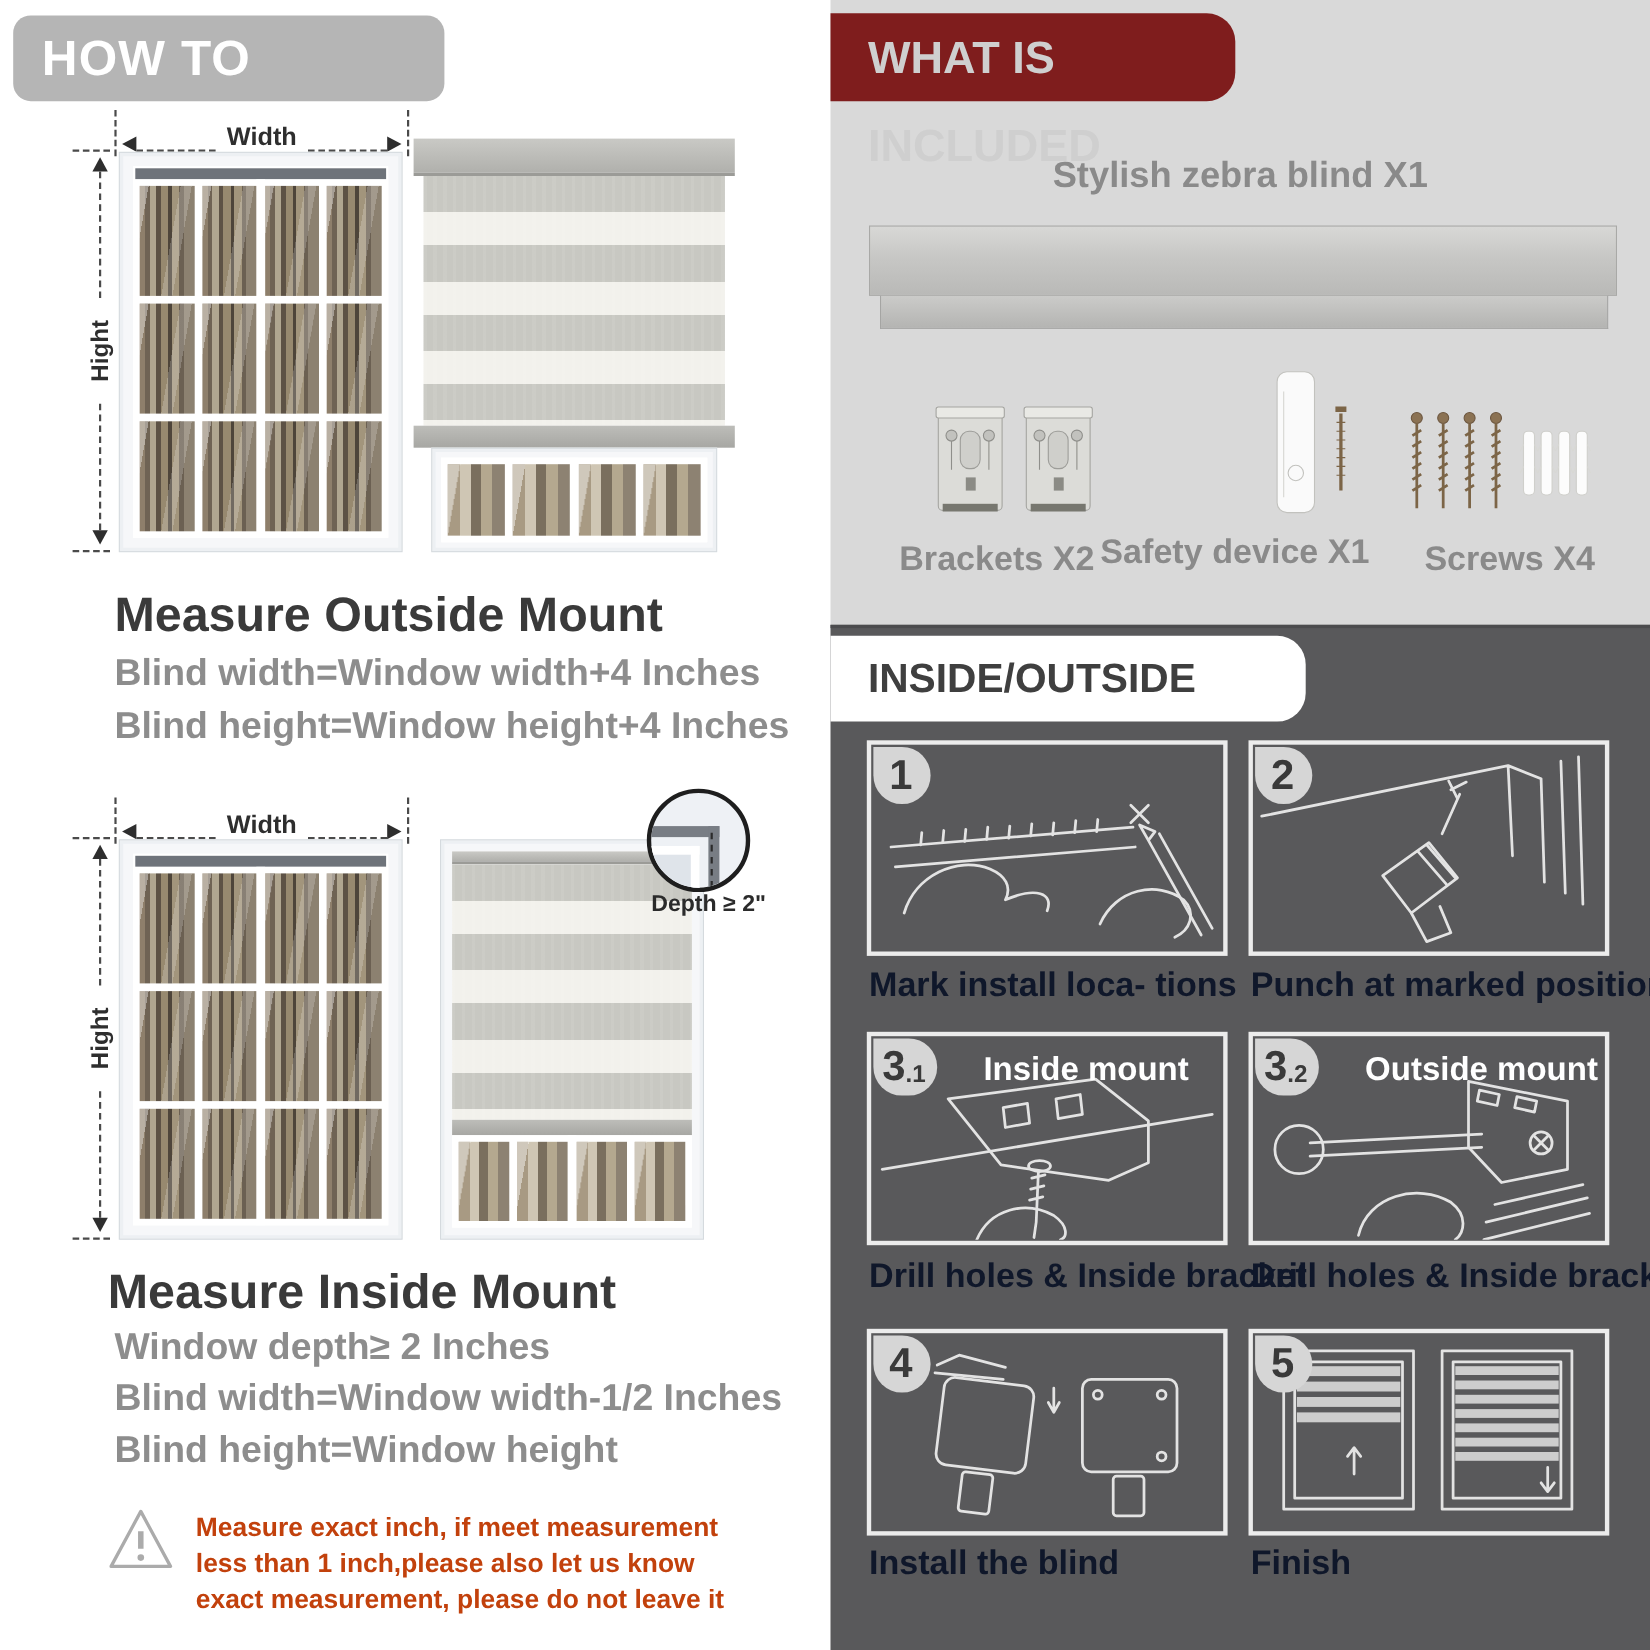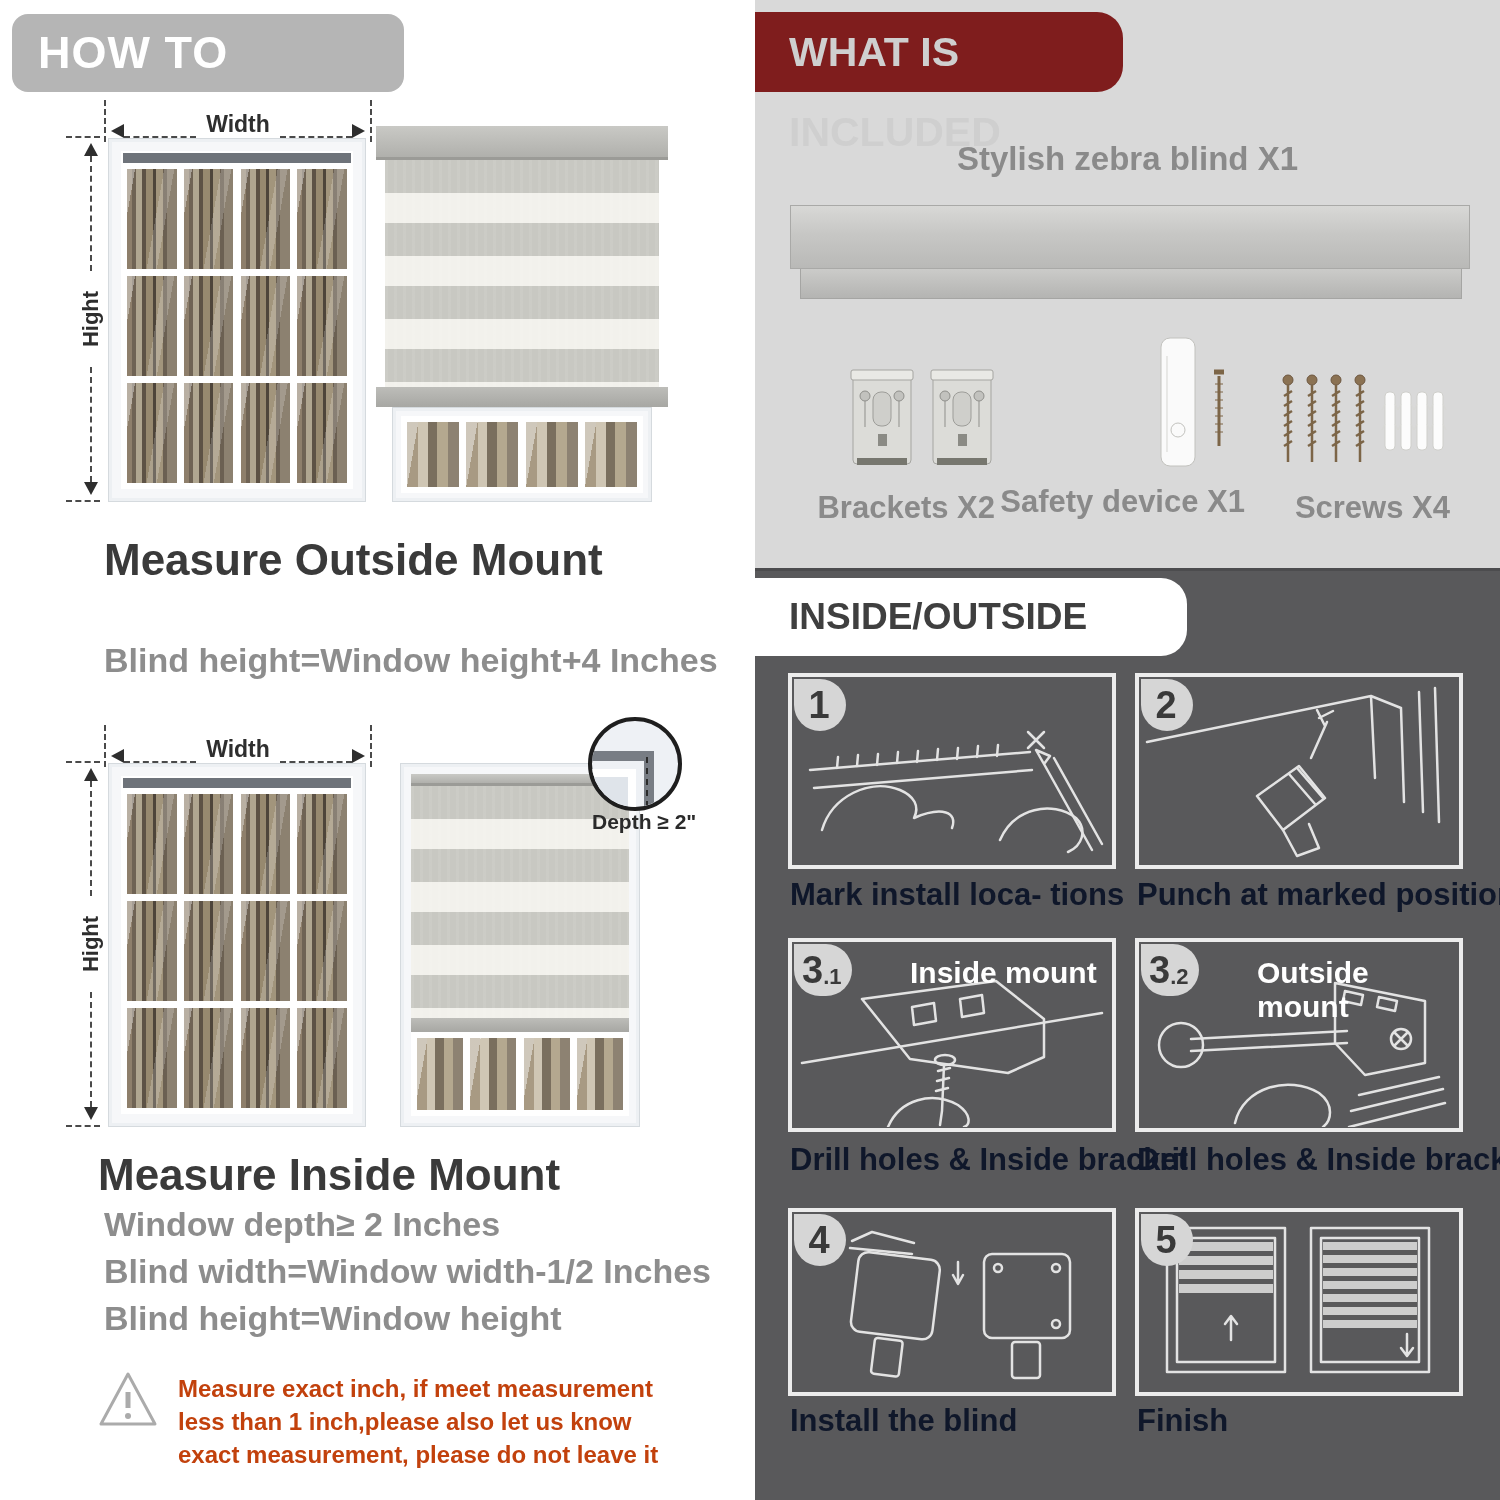--- a/index.html
+++ b/index.html
@@ -88,21 +88,21 @@
     border-radius:0 26px 26px 0;color:#3f3f3f;font-size:37px;font-weight:bold;
     line-height:78px;padding-left:34px;box-sizing:border-box;}
 
   .step-box{position:absolute;width:328px;height:196px;background:#59595b;
     border:4px solid #ececec;box-sizing:border-box;}
   .step-box.r3{height:188px;}
   .badge{position:absolute;top:2px;left:2px;height:52px;min-width:52px;background:#d6d6d6;
     border-radius:0 26px 26px 26px;display:flex;align-items:center;justify-content:center;
     color:#3a3a3a;font-weight:bold;font-size:38px;padding:0 10px 0 8px;box-sizing:border-box;z-index:2;}
   .badge .sub{font-size:22px;margin-top:14px;font-weight:bold;}
-  .step-label{position:absolute;top:14px;left:118px;color:#ffffff;font-size:30px;font-weight:bold;z-index:2;}
+  .step-label{position:absolute;top:14px;left:102px;color:#ffffff;font-size:30px;font-weight:bold;z-index:2;}
   .step-caption{position:absolute;color:#0f172a;font-size:31px;font-weight:bold;white-space:nowrap;}
   .step-art{position:absolute;inset:0;display:flex;align-items:center;justify-content:center;}
   .step-art svg{stroke:#e3e3e3;stroke-width:2.5;fill:none;stroke-linecap:round;stroke-linejoin:round;}
 </style>
 </head>
 <body>
 
 <div id="canvas">
 
   <div class="abs" id="lp-header-bar">HOW TO MEASURE</div>
@@ -161,20 +161,21 @@
             <div class="glass street"></div>
             <div class="glass street"></div>
             <div class="glass street"></div>
             <div class="center-mullion"></div>
           </div>
       </div>
     </div>
   </div>
 
   <div class="abs sec-title" style="left:104px;top:535px;">Measure Outside Mount</div>
+  <div class="abs sec-line" style="left:104px;top:593px;">Blind width=Window width+4 Inches</div>
   <div class="abs sec-line" style="left:104px;top:641px;">Blind height=Window height+4 Inches</div>
 
   <div class="abs harrow" style="left:104px;top:733px;width:268px;height:30px;">
     <span class="ah-l"></span>
     <span class="dash"></span>
     <span class="lbl">Width</span>
     <span class="dash"></span>
     <span class="ah-r"></span>
   </div>
   <div class="abs vguide" style="left:104px;top:725px;height:42px;"></div>

